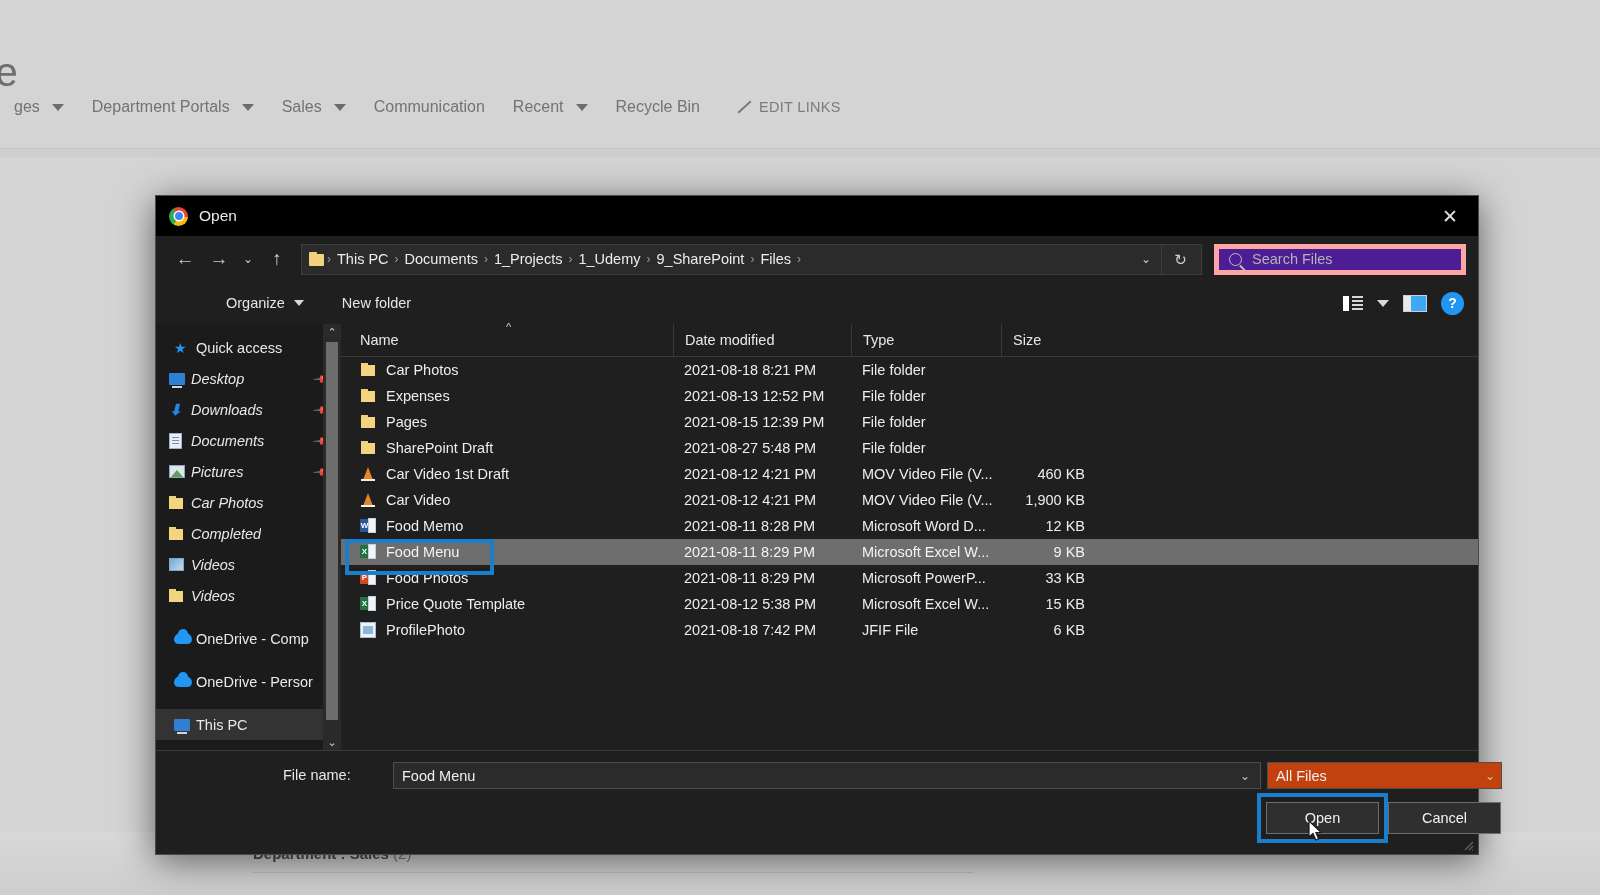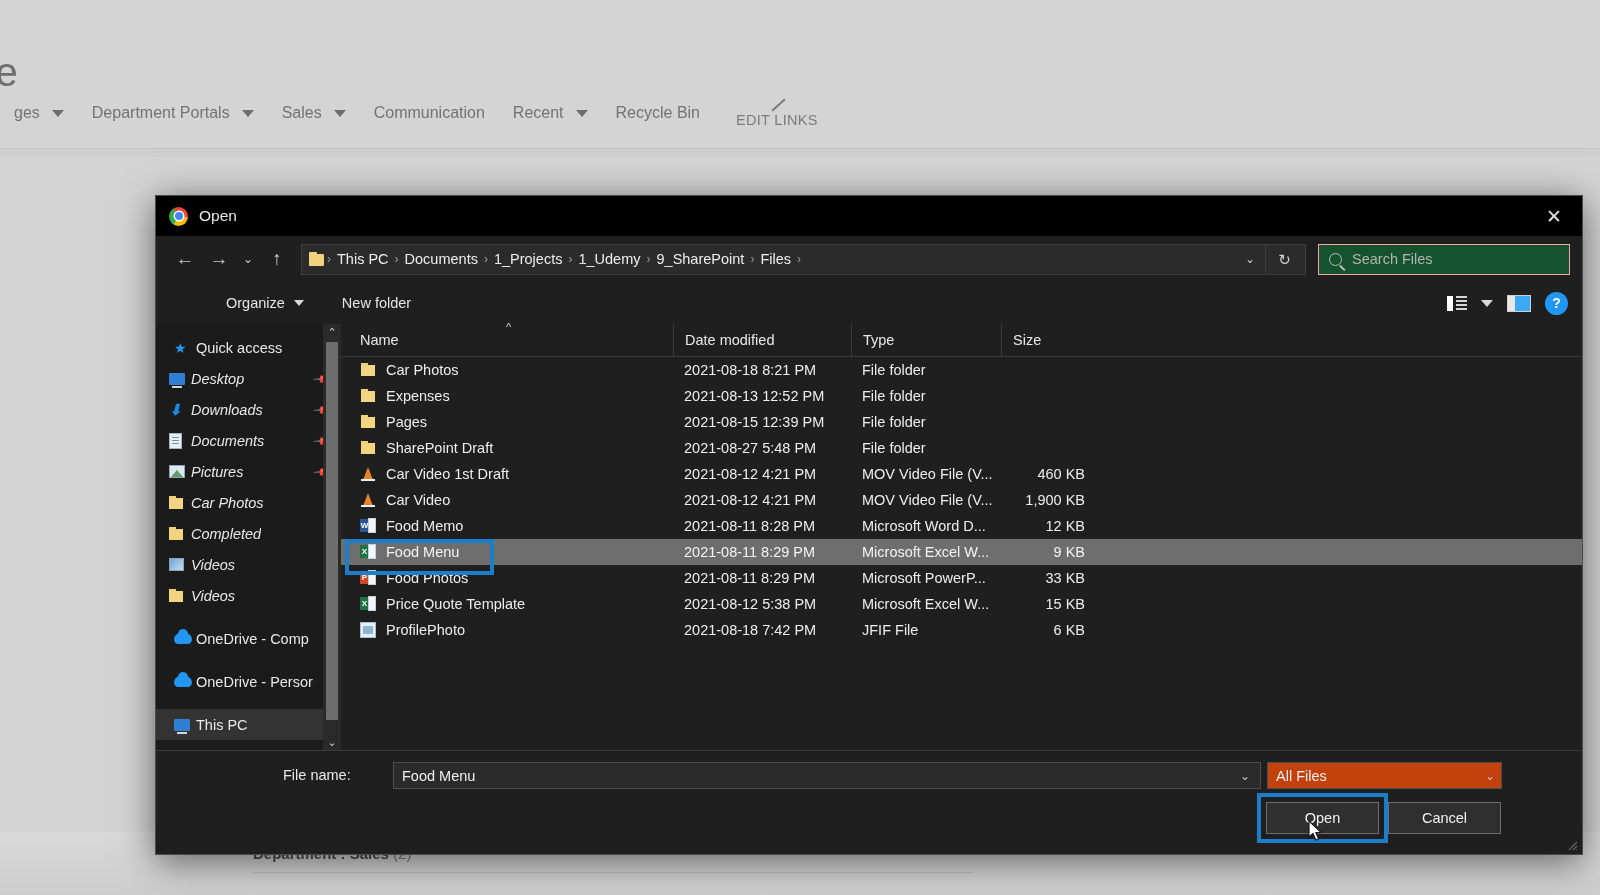--- a/index.html
+++ b/index.html
@@ -27,21 +27,21 @@
     font-size: 16px; color: #777; white-space: nowrap;
   }
   .navitem { display: flex; align-items: center; padding: 0 14px; }
   .navitem .lbl { color: #737373; }
   .caret-dn {
     width: 0; height: 0; margin-left: 12px;
     border-left: 6px solid transparent;
     border-right: 6px solid transparent;
     border-top: 7px solid #6c6c6c;
   }
-  .editlinks { display: flex; align-items: center; margin-left: 22px; flex-direction: column; }
+  .editlinks { display: flex; align-items: center; gap: 9px; margin-left: 22px; }
   .editlinks .pen {
     display: inline-block; width: 14px; height: 14px;
     position: relative;
   }
   .editlinks .pen::before {
     content: ""; position: absolute; left: 0; top: 6px;
     width: 17px; height: 2px; background: #7a7a7a;
     transform: rotate(-42deg);
   }
   .editlinks .txt { font-size: 14.5px; color: #7b7b7b; letter-spacing: .3px; }
@@ -63,21 +63,21 @@
     background: #bdbdbd;
   }
   #bg-bottom-area {
     position: absolute; left: 0; top: 832px; width: 100%; height: 63px;
     background: linear-gradient(#d9d9d9, #cdcdcd);
   }
 
   
   #dialog {
     position: absolute; left: 155px; top: 195px;
-    width: 1428px; height: 660px;
+    width: 1324px; height: 660px;
     background: #1f1f1f;
     border: 1px solid #4a4a4a;
     box-shadow: 0 6px 34px rgba(0,0,0,.55);
     color: #e6e6e6;
   }
   
   #titlebar {
     height: 40px; background: #000; display: flex; align-items: center;
     padding-left: 13px; position: relative;
   }
@@ -137,22 +137,22 @@
   }
   .sep { color: #9a9a9a; font-size: 12px; padding: 0 1px; }
   #crumb-caret {
     width: 30px; text-align: center; color: #c9c9c9; font-size: 12px; cursor: pointer;
   }
   #refresh-btn {
     width: 38px; text-align: center; color: #cfcfcf; font-size: 15px; cursor: pointer;
     border-left: 1px solid #3d3d3d; line-height: 29px; height: 29px;
   }
   #searchbox {
-    width: 252px; height: 31px; margin-left: 12px; background: #14532d;
-    border: 1px solid #fca5a5; display: flex; align-items: center;
+    width: 252px; height: 31px; margin-left: 12px; background: #4c1d95;
+    border: 5px solid #fca5a5; display: flex; align-items: center;
     padding: 0 10px; gap: 10px; flex: none;
   }
   #searchbox .mg {
     width: 13px; height: 13px; border: 1.6px solid #bdbdbd; border-radius: 50%;
     position: relative; flex: none;
   }
   #searchbox .mg::after {
     content: ""; position: absolute; right: -5px; bottom: -4px;
     width: 7px; height: 1.6px; background: #bdbdbd; transform: rotate(45deg);
   }

